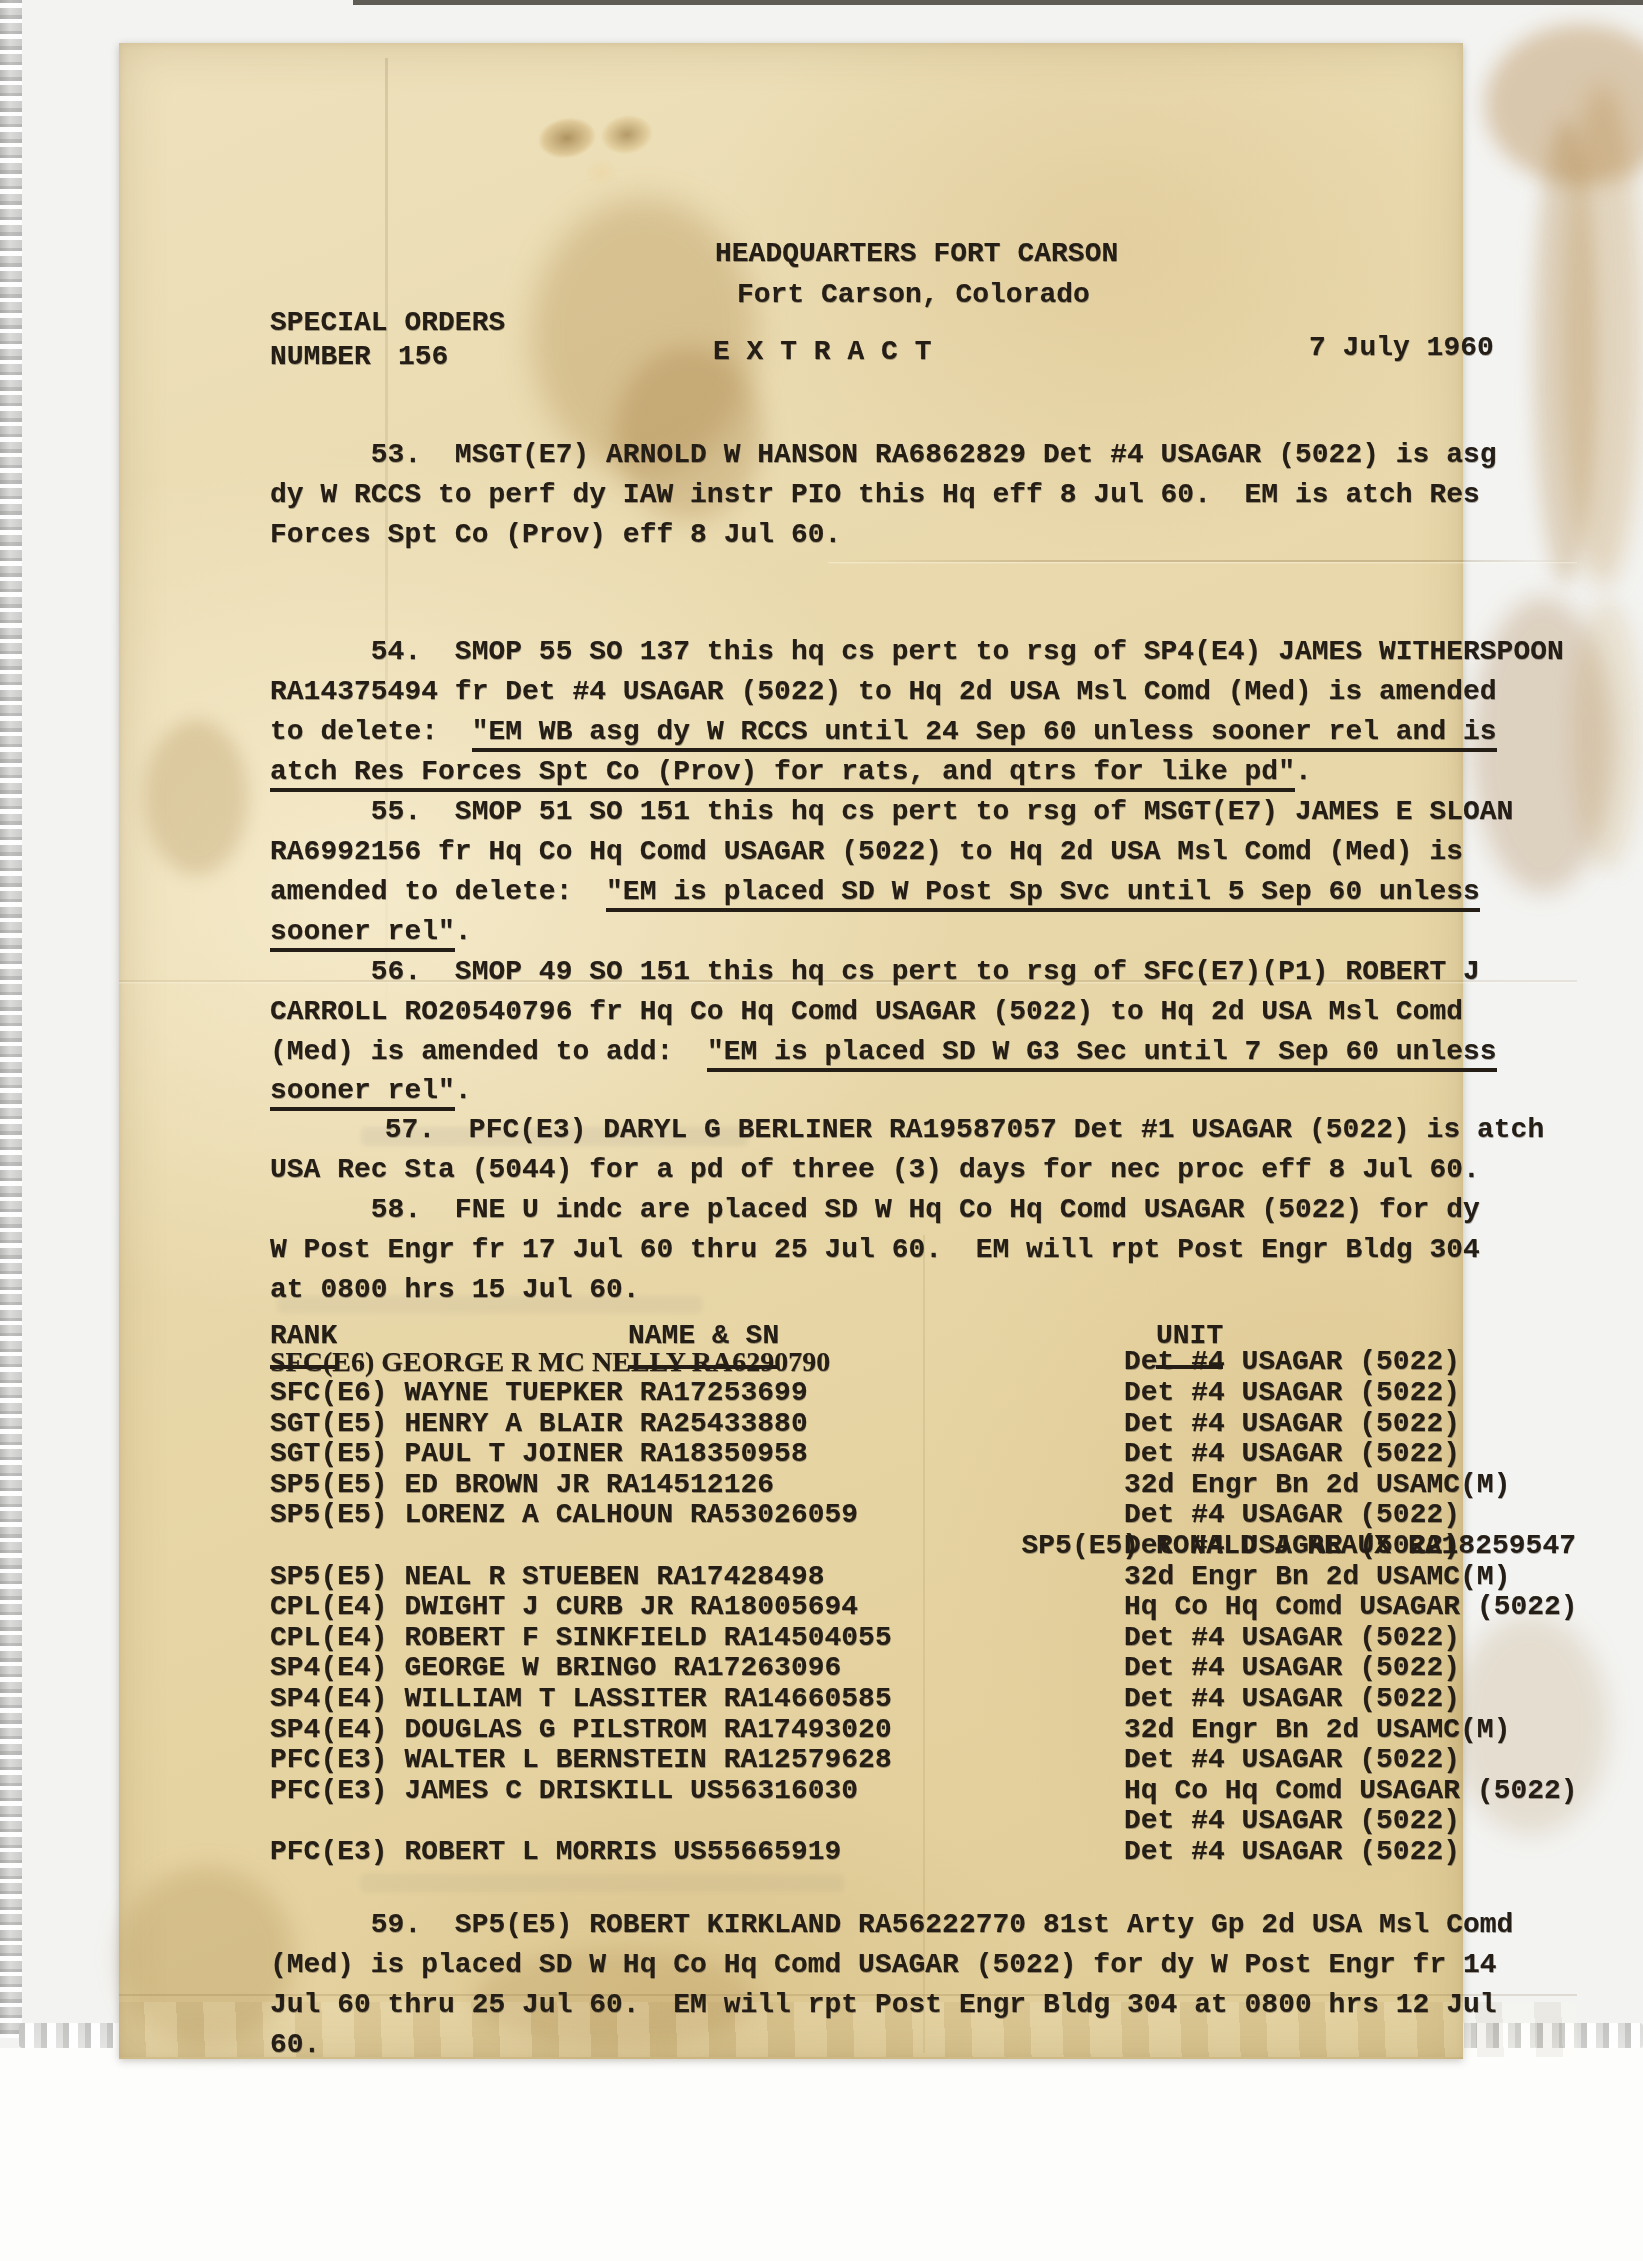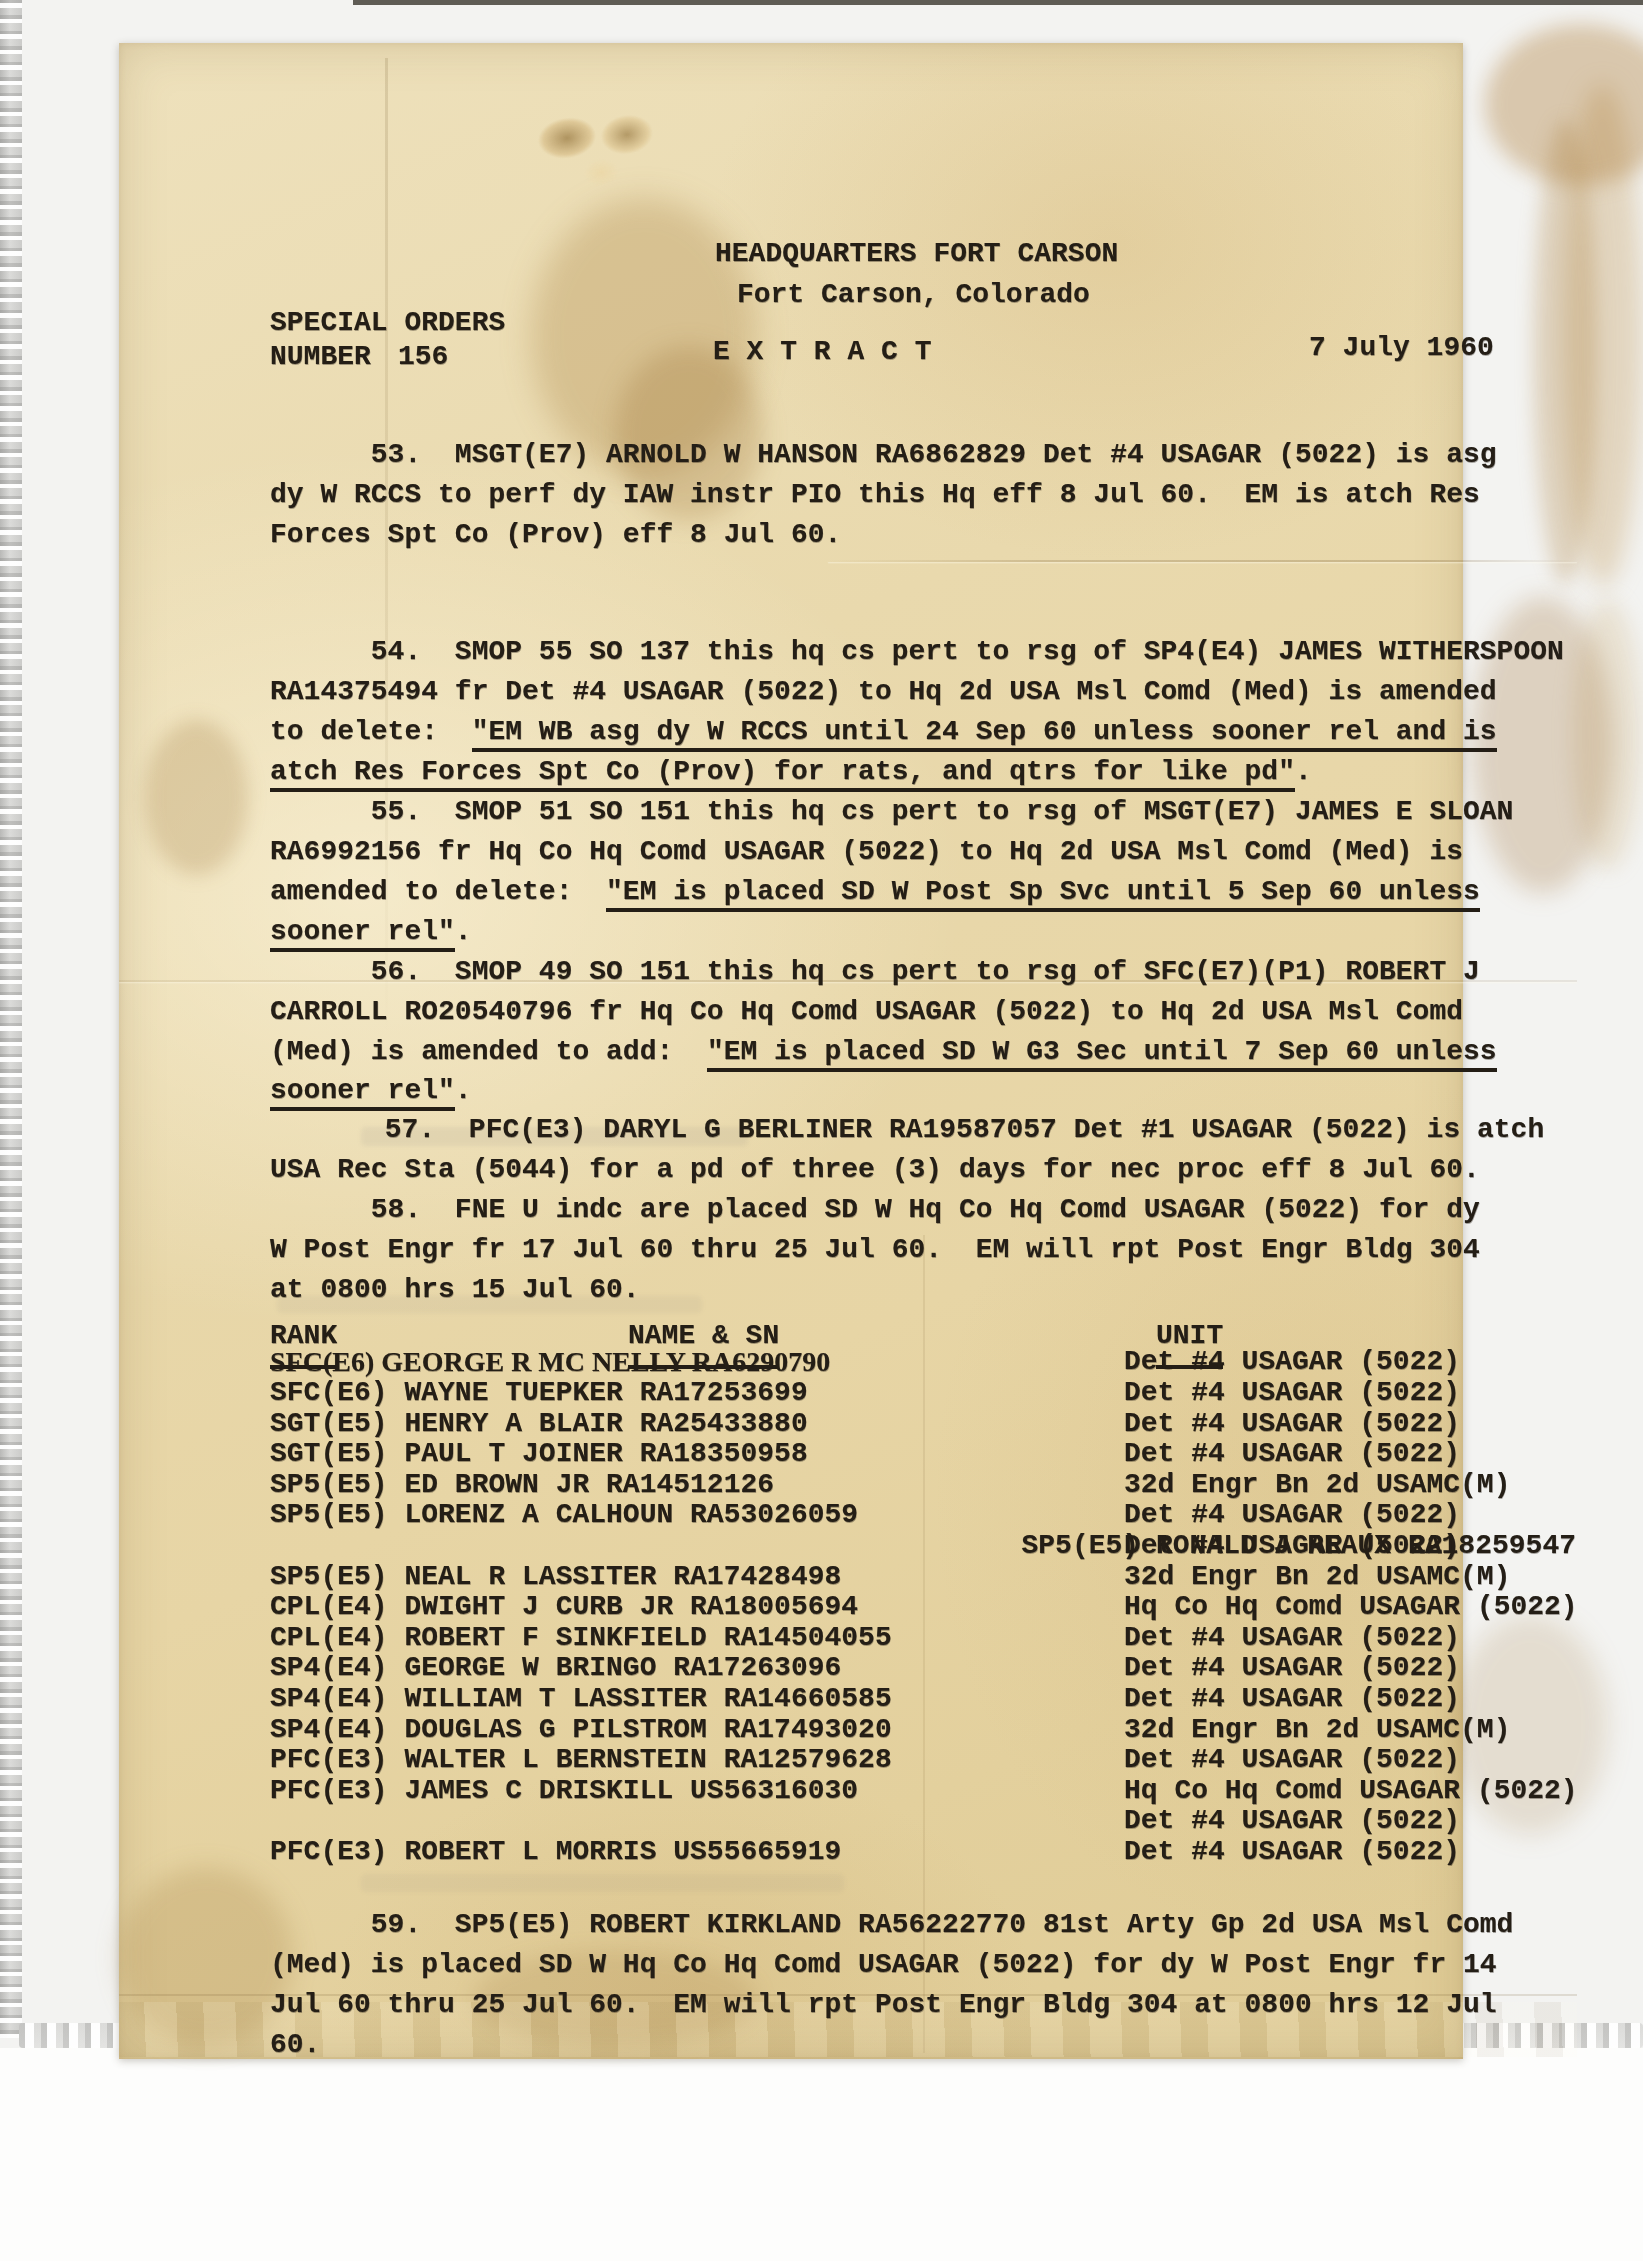--- a/index.html
+++ b/index.html
@@ -178,21 +178,21 @@
         <div class="tline" style="left: 0px; top: 1273px;"><span class="hd">RANK</span></div>
         <div class="tline" style="left: 358px; top: 1273px;"><span class="hd">NAME &amp; SN</span></div>
         <div class="tline" style="left: 886px; top: 1273px;"><span class="hd">UNIT</span></div>
         <div class="rrow" style="top: 1304px;"><span style="white-space: pre; font-family: Liberation Serif, serif;">SFC(E6) GEORGE R MC NELLY RA6290790</span><span class="runit" style="left: 854px;">Det #4 USAGAR (5022)</span></div>
         <div class="rrow" style="top: 1335px;"><span style="white-space: pre;">SFC(E6) WAYNE TUEPKER RA17253699</span><span class="runit" style="left: 854px;">Det #4 USAGAR (5022)</span></div>
         <div class="rrow" style="top: 1366px;"><span style="white-space: pre;">SGT(E5) HENRY A BLAIR RA25433880</span><span class="runit" style="left: 854px;">Det #4 USAGAR (5022)</span></div>
         <div class="rrow" style="top: 1396px;"><span style="white-space: pre;">SGT(E5) PAUL T JOINER RA18350958</span><span class="runit" style="left: 854px;">Det #4 USAGAR (5022)</span></div>
         <div class="rrow" style="top: 1427px;"><span style="white-space: pre;">SP5(E5) ED BROWN JR RA14512126</span><span class="runit" style="left: 854px;">32d Engr Bn 2d USAMC(M)</span></div>
         <div class="rrow" style="top: 1457px;"><span style="white-space: pre;">SP5(E5) LORENZ A CALHOUN RA53026059</span><span class="runit" style="left: 854px;">Det #4 USAGAR (5022)</span></div>
         <div class="rrow" style="top: 1488px; text-align: right;"><span style="white-space: pre;">SP5(E5) RONALD J REAUX RA18259547</span><span class="runit" style="left: 854px;">Det #4 USAGAR (5022)</span></div>
-        <div class="rrow" style="top: 1519px;"><span style="white-space: pre;">SP5(E5) NEAL R LASSITER RA17428498</span><span class="runit" style="left: 854px;">32d Engr Bn 2d USAMC(M)</span></div>
+        <div class="rrow" style="top: 1519px;"><span style="white-space: pre;">SP5(E5) NEAL R STUEBEN RA17428498</span><span class="runit" style="left: 854px;">32d Engr Bn 2d USAMC(M)</span></div>
         <div class="rrow" style="top: 1549px;"><span style="white-space: pre;">CPL(E4) DWIGHT J CURB JR RA18005694</span><span class="runit" style="left: 854px;">Hq Co Hq Comd USAGAR (5022)</span></div>
         <div class="rrow" style="top: 1580px;"><span style="white-space: pre;">CPL(E4) ROBERT F SINKFIELD RA14504055</span><span class="runit" style="left: 854px;">Det #4 USAGAR (5022)</span></div>
         <div class="rrow" style="top: 1610px;"><span style="white-space: pre;">SP4(E4) GEORGE W BRINGO RA17263096</span><span class="runit" style="left: 854px;">Det #4 USAGAR (5022)</span></div>
         <div class="rrow" style="top: 1641px;"><span style="white-space: pre;">SP4(E4) WILLIAM T LASSITER RA14660585</span><span class="runit" style="left: 854px;">Det #4 USAGAR (5022)</span></div>
         <div class="rrow" style="top: 1672px;"><span style="white-space: pre;">SP4(E4) DOUGLAS G PILSTROM RA17493020</span><span class="runit" style="left: 854px;">32d Engr Bn 2d USAMC(M)</span></div>
         <div class="rrow" style="top: 1702px;"><span style="white-space: pre;">PFC(E3) WALTER L BERNSTEIN RA12579628</span><span class="runit" style="left: 854px;">Det #4 USAGAR (5022)</span></div>
         <div class="rrow" style="top: 1733px;"><span style="white-space: pre;">PFC(E3) JAMES C DRISKILL US56316030</span><span class="runit" style="left: 854px;">Hq Co Hq Comd USAGAR (5022)</span></div>
         <div class="rrow" style="top: 1763px;"><span class="runit" style="left: 854px;">Det #4 USAGAR (5022)</span></div>
         <div class="rrow" style="top: 1794px;"><span style="white-space: pre;">PFC(E3) ROBERT L MORRIS US55665919</span><span class="runit" style="left: 854px;">Det #4 USAGAR (5022)</span></div>
       </div>

